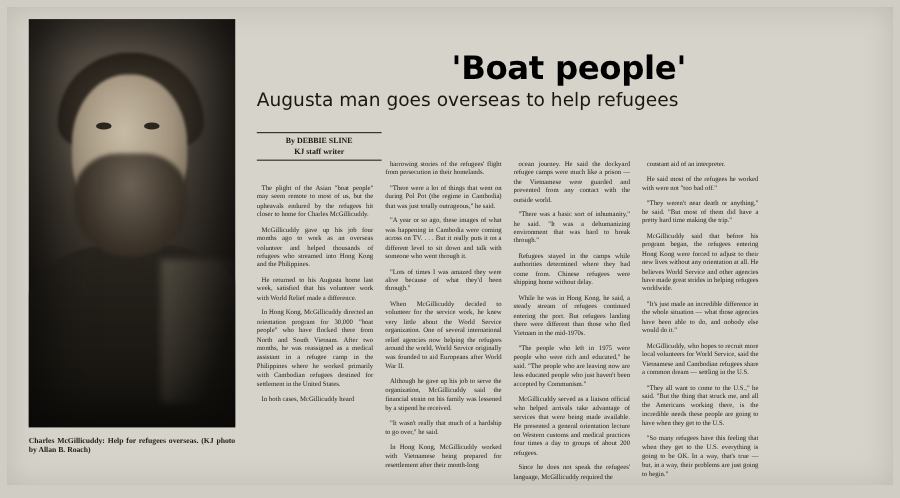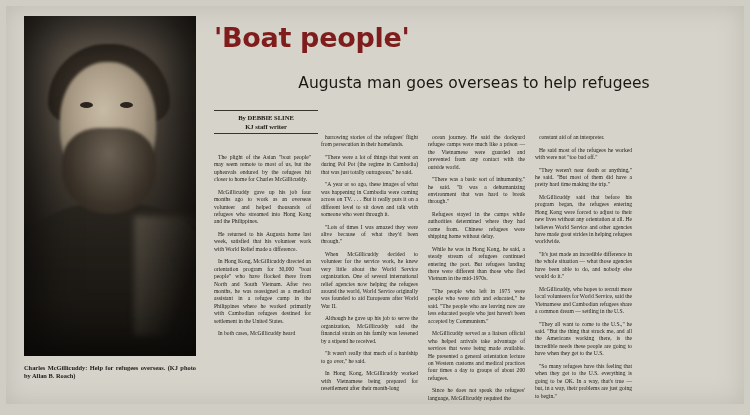--- a/index.html
+++ b/index.html
@@ -120,34 +120,35 @@
     line-height: 8.4px;
     color: #1d1b17;
     font-weight: bold;
     text-align: justify;
   }
 
   
   .headline {
     position: absolute;
     left: 208px;
-    top: 16px;
+    top: 36px;
     width: 520px;
+    text-align: center;
     font-family: "DejaVu Sans", sans-serif;
     font-size: 27px;
     font-weight: bold;
     letter-spacing: -0.3px;
-    color: #7f1d1d;
+    color: #000000;
   }
   .subhead {
     position: absolute;
     left: 208px;
     top: 68px;
     width: 520px;
-    text-align: center;
+    text-align: left;
     font-family: "DejaVu Sans", sans-serif;
     font-size: 15.5px;
     color: #1b1812;
   }
   .byline {
     position: absolute;
     left: 208px;
     top: 104px;
     width: 104px;
     text-align: center;

